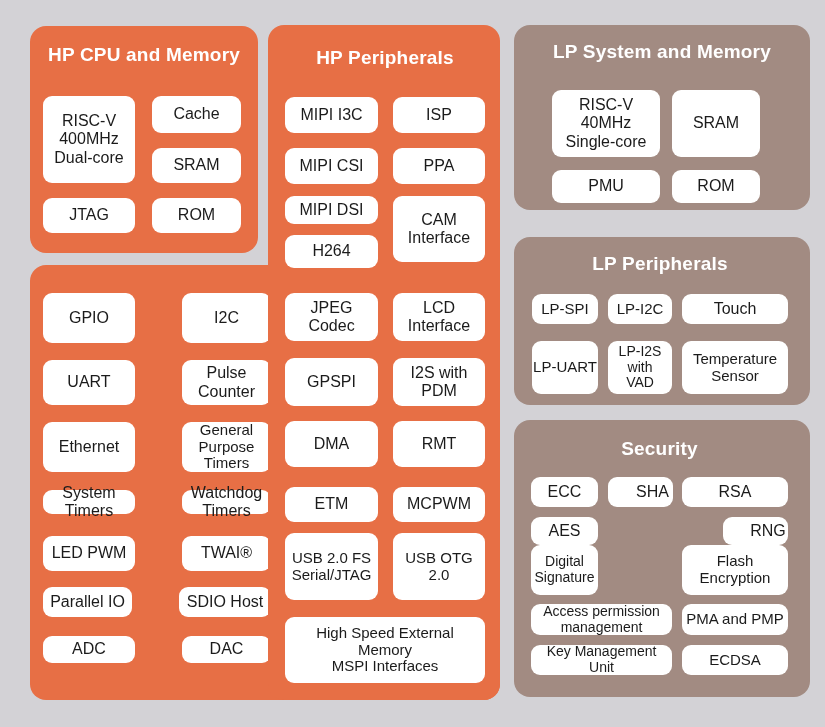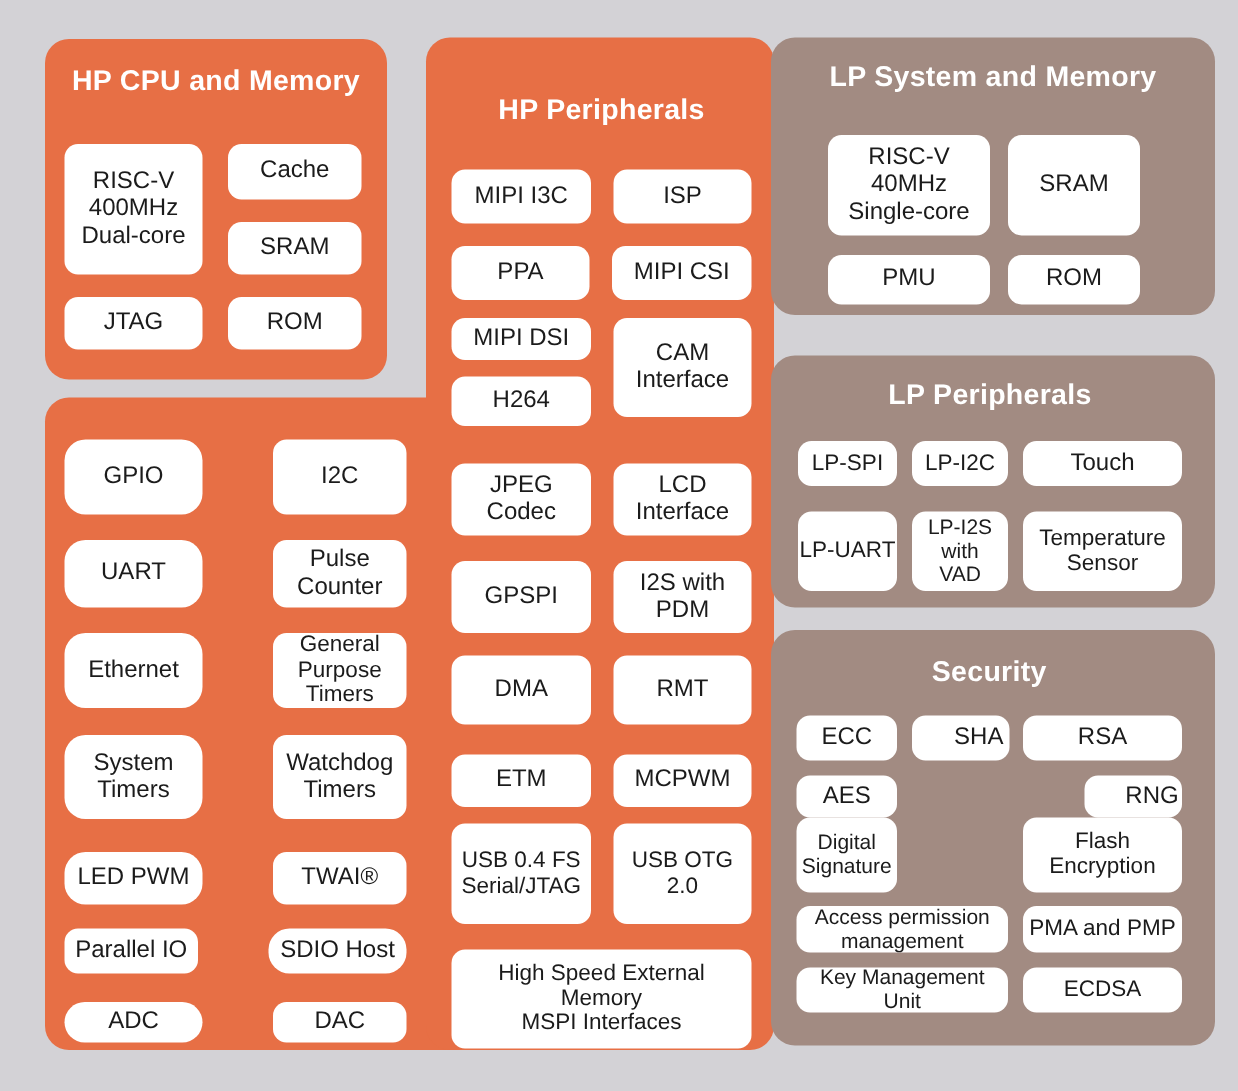--- a/index.html
+++ b/index.html
@@ -22,32 +22,32 @@
   .prow{display:flex;justify-content:space-between;align-items:flex-start;}
   
   #hp-cpu{left:30px;top:26px;width:228px;height:227px;}
   #hp-cpu .panel-title{margin-top:16px;}
   .hp-cpu-grid{display:grid;grid-template-columns:92px 89px;column-gap:17px;
     grid-template-rows:37px 35px 35px;row-gap:15px;margin:28px 0 0 13px;}
   .g-cpu{grid-column:1;grid-row:1/3;} .g-cache{grid-column:2;grid-row:1;}
   .g-sram{grid-column:2;grid-row:2;} .g-jtag{grid-column:1;grid-row:3;}
   .g-rom{grid-column:2;grid-row:3;}
   
-  #hp-col{left:284px;top:25px;width:232px;height:675px;padding:16px 15px 0 17px;}
+  #hp-col{left:268px;top:25px;width:232px;height:675px;padding:0 15px 0 17px;}
   #hp-col .panel-title{margin-top:20px;}
   .w-l{width:93px;} .w-r{width:92px;}
   .stack{display:flex;flex-direction:column;justify-content:space-between;height:72px;}
   .wide{width:100%;}
   
   #hp-bottom{left:30px;top:265px;width:470px;height:435px;}
   #hp-bottom .inner{width:241px;padding-left:13px;}
-  .w-bl{width:92px;border-radius:14px;} .w-br{width:89px;}
+  .w-bl{width:92px;} .w-br{width:89px;}
   
   .h27{height:27px;} .h28{height:28px;} .h30{height:30px;} .h31{height:31px;}
-  .h33{height:33px;} .h35{height:35px;} .h36{height:36px;} .h40{height:56px;}
+  .h33{height:33px;} .h35{height:35px;} .h36{height:36px;} .h40{height:24px;}
   .h45{height:45px;} .h46{height:46px;} .h48{height:48px;} .h50{height:50px;}
   .h53{height:53px;} .h66{height:66px;} .h67{height:67px;}
   
   #lp-system{left:514px;top:25px;width:296px;height:185px;}
   #lp-system .panel-title{margin-top:14px;}
   .lp-sys-grid{display:grid;grid-template-columns:108px 88px;
     grid-template-rows:67px 33px;row-gap:13px;justify-content:space-between;
     margin-top:25px;padding:0 50px 0 38px;}
   
   #lp-periph{left:514px;top:237px;width:296px;height:168px;padding:0 22px 0 18px;}
@@ -114,22 +114,22 @@
     </div>
   </div>
 
   <div class="panel hp" id="hp-col">
     <div class="panel-title">HP Peripherals</div>
     <div class="prow" style="margin-top:26px">
       <div class="item w-l h36">MIPI I3C</div>
       <div class="item w-r h36">ISP</div>
     </div>
     <div class="prow" style="margin-top:15px">
+      <div class="item w-l h36">MIPI CSI</div>
       <div class="item w-r h36">PPA</div>
-      <div class="item w-l h36">MIPI CSI</div>
     </div>
     <div class="prow" style="margin-top:12px">
       <div class="stack w-l">
         <div class="item h28">MIPI DSI</div>
         <div class="item h33">H264</div>
       </div>
       <div class="item w-r h66">CAM
 Interface</div>
     </div>
     <div class="prow" style="margin-top:25px">
@@ -145,21 +145,21 @@
     </div>
     <div class="prow" style="margin-top:15px">
       <div class="item w-l h46">DMA</div>
       <div class="item w-r h46">RMT</div>
     </div>
     <div class="prow" style="margin-top:20px">
       <div class="item w-l h35">ETM</div>
       <div class="item w-r h35">MCPWM</div>
     </div>
     <div class="prow" style="margin-top:11px">
-      <div class="item w-l h67 t15">USB 0.4 FS
+      <div class="item w-l h67 t15">USB 2.0 FS
 Serial/JTAG</div>
       <div class="item w-r h67 t15">USB OTG
 2.0</div>
     </div>
     <div class="item wide h66 t15" style="margin-top:17px">High Speed External
 Memory
 MSPI Interfaces</div>
   </div>
 
   <div class="panel lp" id="lp-system">

